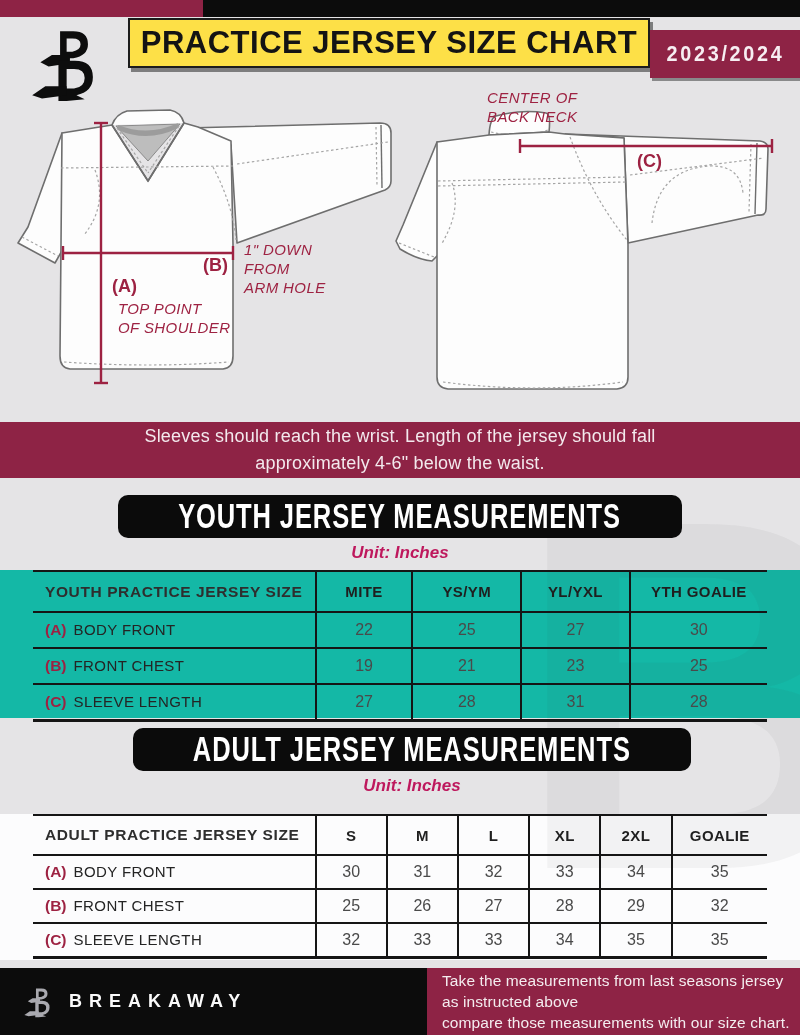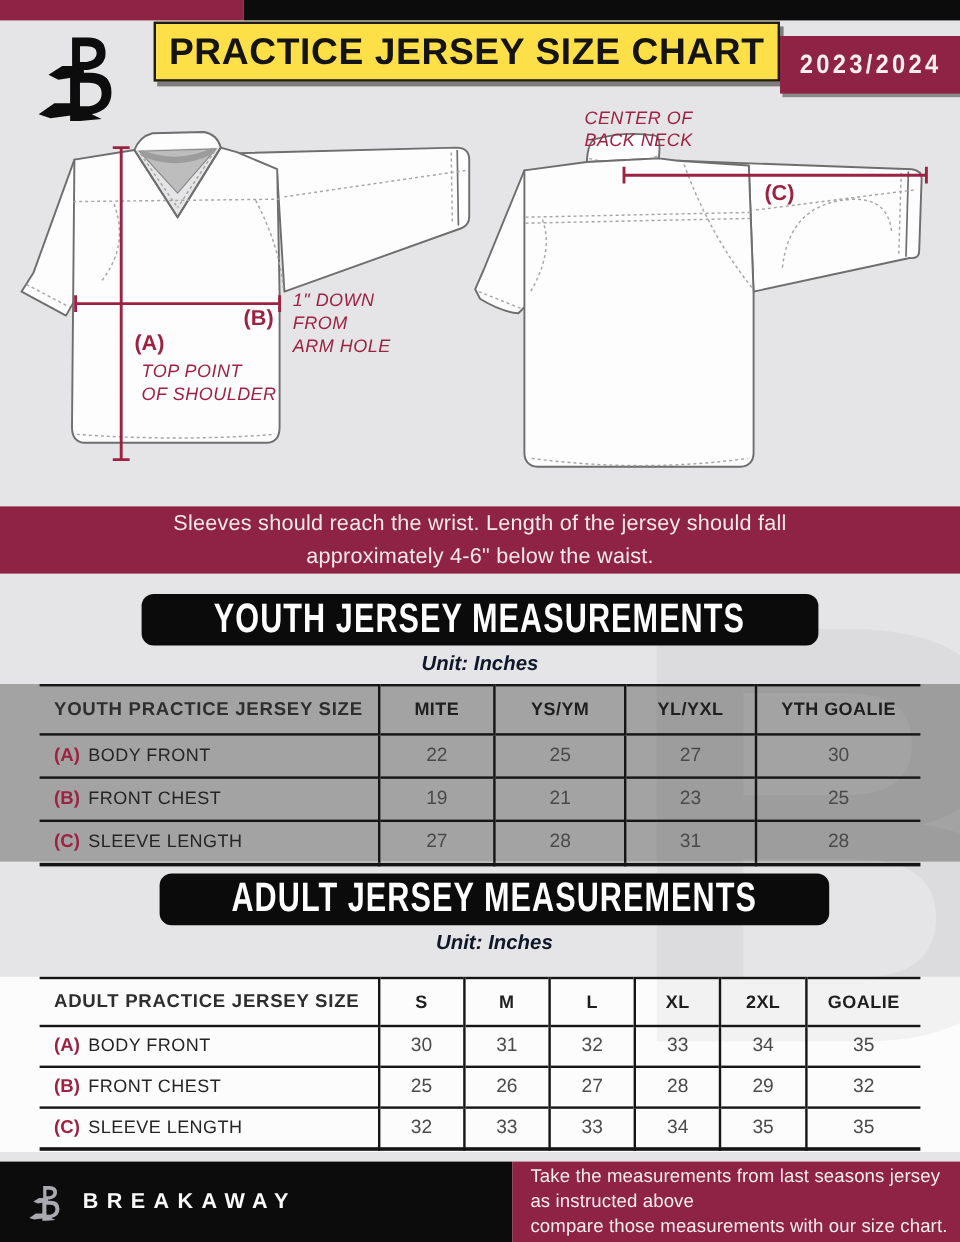--- a/index.html
+++ b/index.html
@@ -35,25 +35,25 @@
   .notice { height:56px; background:#8e2345; display:flex; align-items:center; justify-content:center; }
   .notice div { color:#f3e9ed; font-size:18px; line-height:1.5; text-align:center; white-space:pre-line; letter-spacing:.2px; }
 
   
   .sect-head { text-align:center; position:relative; z-index:2; }
   .sect-head.youth { height:92px; padding-top:17px; }
   .sect-head.adult { height:96px; padding-top:10px;margin-left:24px; }
   .head-box { display:inline-block; background:#0b0b0b; border-radius:10px; padding:5px 30px; }
   .head-box span { display:inline-block; color:#ffffff; font-size:29px; font-weight:700; letter-spacing:1px;
                    transform:scale(.88,1.18); white-space:nowrap; }
-  .unit { margin-top:5px; font-style:italic; font-size:17px; font-weight:600; color:#0f172a; }
+  .unit { margin-top:5px; font-style:italic; font-size:17px; font-weight:600; color:#be185d; }
 
   
   .band { padding:0 33px; position:relative; }
-  .band.youth { height:148px; background:#a3a3a3; }
+  .band.youth { height:148px; background:#14b8a6; }
   .band.adult { height:146px; background:#fcfcfd; }
   table { width:100%; border-collapse:collapse; position:relative; z-index:2; }
   table { border-top:2px solid #151515; border-bottom:3px solid #151515; }
   tr { border-top:2px solid #151515; }
   td + td { border-left:2px solid #151515; }
   td { text-align:center; vertical-align:middle; color:#4a4a4a; font-size:16px; }
   .yt td { height:36px; } .yt tr.hdr td { height:41px; }
   .at td { height:34px; } .at tr.hdr td { height:40px; }
   td.rowlabel { text-align:left; padding-left:12px; }
   tr.hdr td.rowlabel { font-size:15.5px; color:#2e2e2e; letter-spacing:.6px; }

